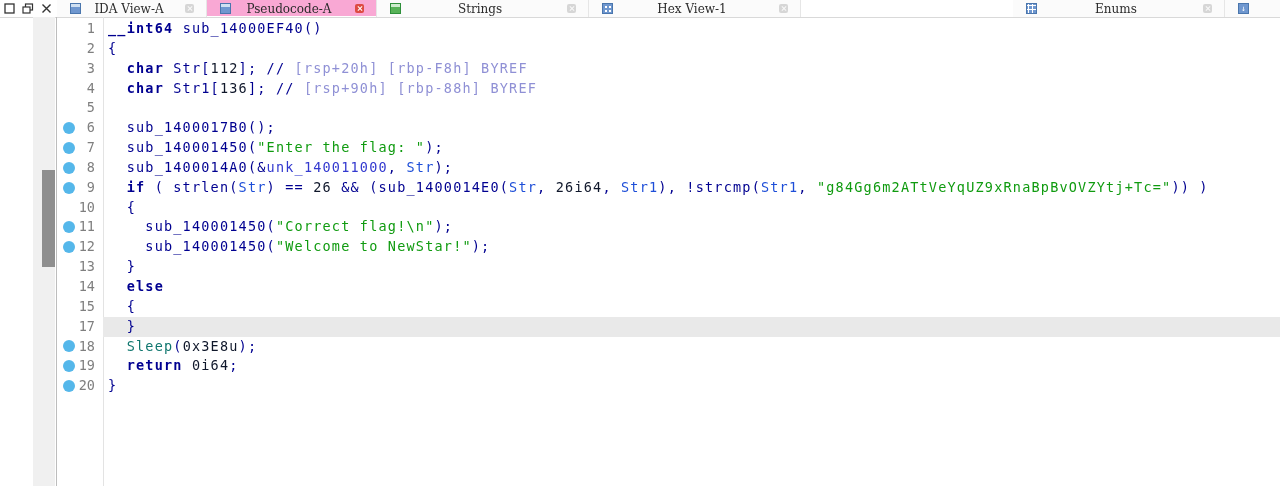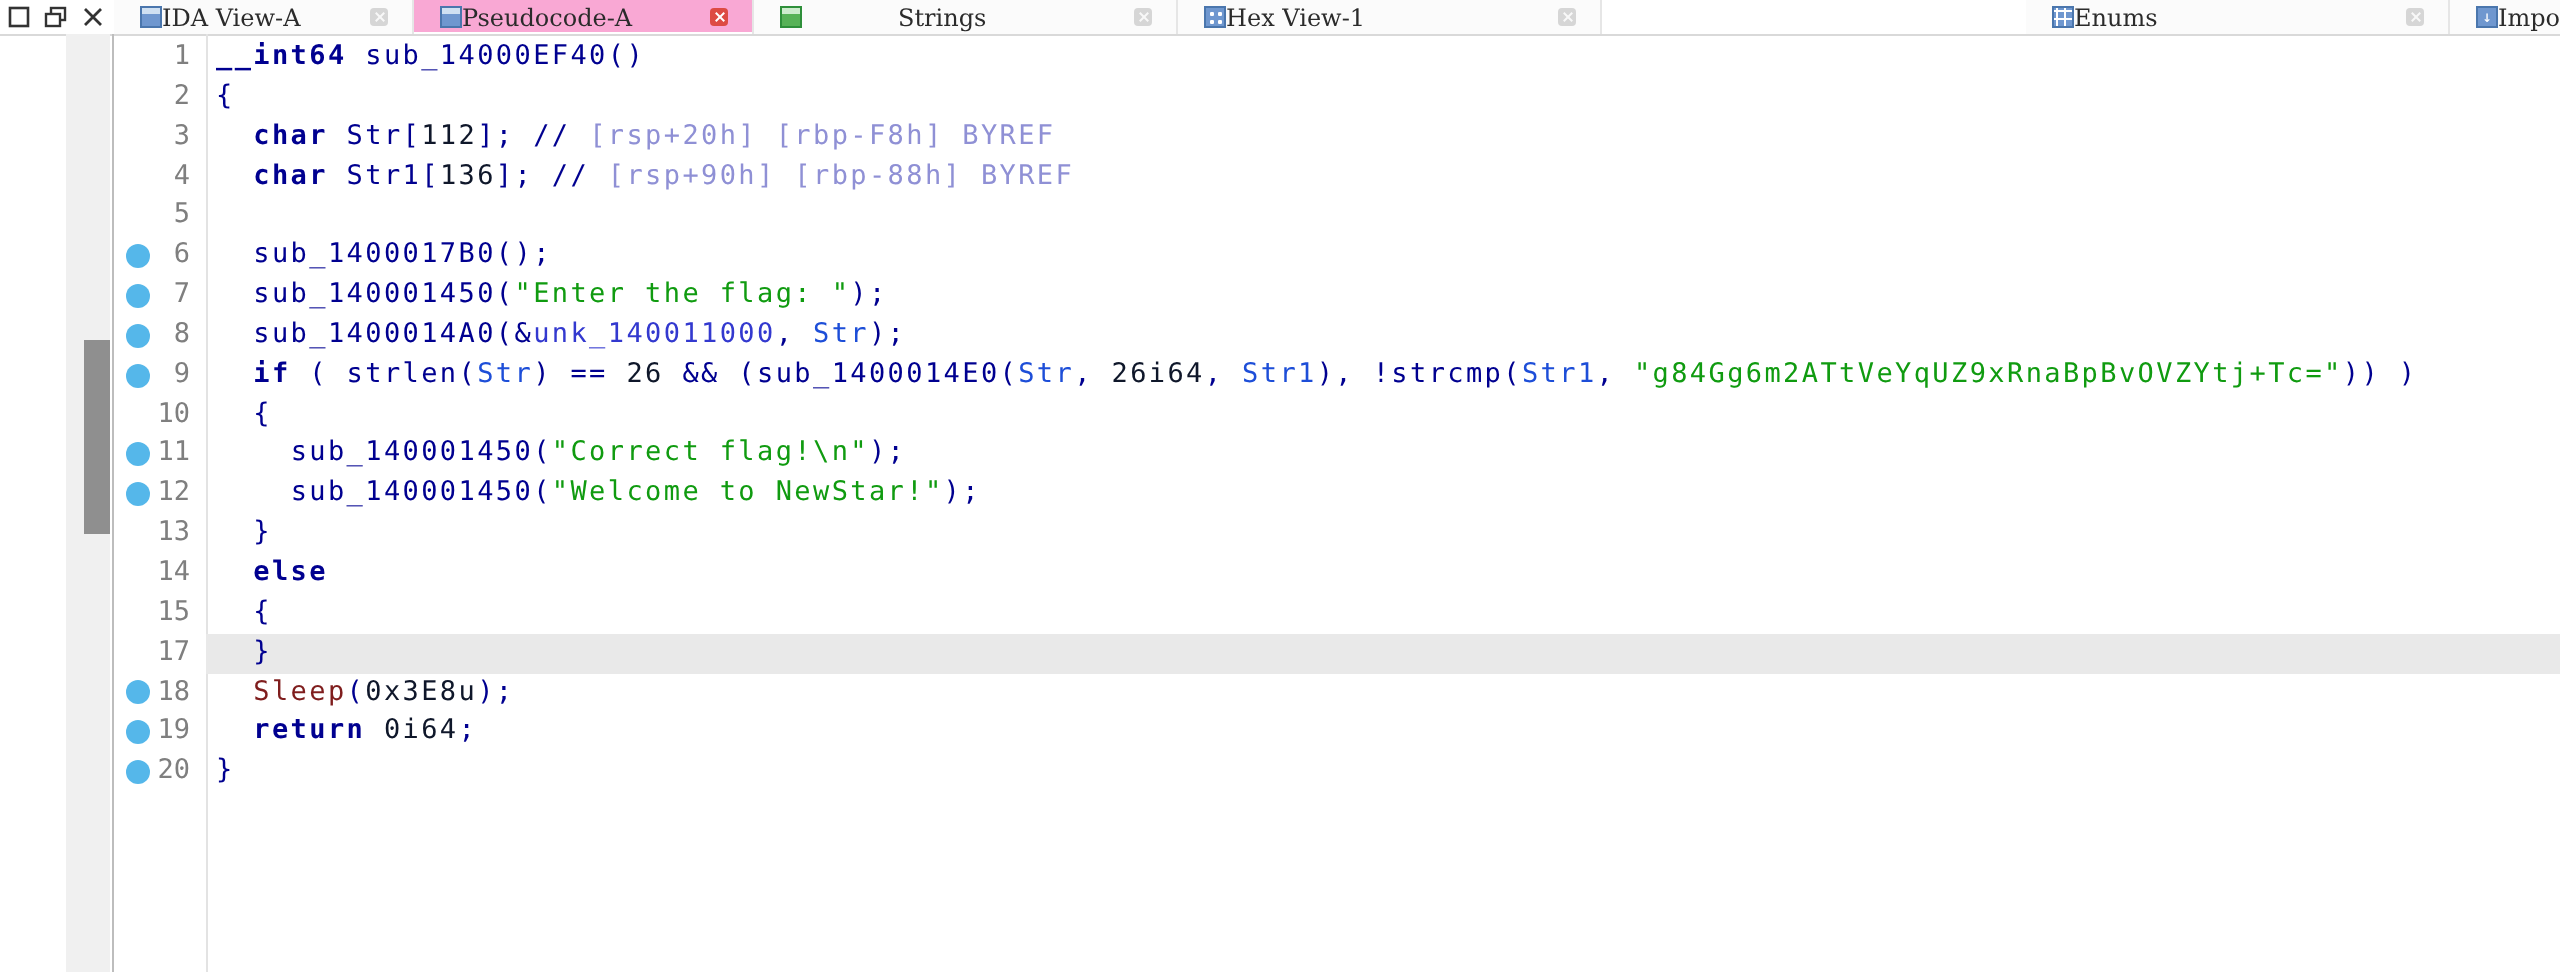--- a/index.html
+++ b/index.html
@@ -8,21 +8,21 @@
 
   
   .tabbar{position:absolute;left:0;top:0;width:1280px;height:17px;display:flex;
           background:#ffffff;border-bottom:1px solid #d9d9d9;overflow:hidden;white-space:nowrap}
   .win-controls{flex:0 0 57px;display:flex;align-items:center;gap:7px;padding-left:4px;box-sizing:border-box}
   .win-controls svg{display:block}
   .tab{position:relative;flex:0 0 auto;display:flex;align-items:center;height:17px;
        border-right:1px solid #e6e6e6;background:#fbfbfb;box-sizing:border-box;overflow:hidden;cursor:default}
   .tab.active{background:#f9a8d4}
   .tab.active::after{content:"";position:absolute;left:0;right:0;bottom:0;height:1px;background:#ffffff}
-  .tab-label{flex:1;text-align:left;font-family:"DejaVu Serif","Liberation Serif",serif;
+  .tab-label{flex:1;text-align:center;font-family:"DejaVu Serif","Liberation Serif",serif;
              font-size:12px;color:#2b2b2b;overflow:hidden}
   .ic{flex:0 0 auto;width:11px;height:11px;margin-left:13px;box-sizing:border-box;position:relative}
   .ic-ida-view,.ic-pseudocode{border:1px solid #4a76ad;background:linear-gradient(180deg,#cfe0f2 0 3px,#6f97cf 3px)}
   .ic-strings{border:1px solid #2e8f3a;background:linear-gradient(180deg,#cdeccd 0 3px,#57b257 3px)}
   .ic-hex{border:1px solid #4a76ad;background:#6f97cf;background-image:radial-gradient(#ffffff 1px,rgba(0,0,0,0) 1.2px);background-size:4px 4px;background-position:1px 1px}
   .ic-structures{border:1px solid #6f6f6f;background:#ffffff}
   .ic-structures::after{content:"A";position:absolute;left:0;right:0;top:-1px;text-align:center;
              font-family:"Liberation Sans",sans-serif;font-size:8px;font-weight:bold;color:#1c4587;line-height:11px}
   .ic-enums{border:1px solid #4a76ad;background:#6f97cf;
             background-image:linear-gradient(#ffffff 1px,rgba(0,0,0,0) 1px),linear-gradient(90deg,#ffffff 1px,rgba(0,0,0,0) 1px);
@@ -53,21 +53,21 @@
   .ln-code{flex:1;white-space:pre;padding-left:5px;line-height:19.85px;font-size:13.5px;letter-spacing:1.2px;color:#000090}
   .ln-code.cur{background:#e9e9e9}
   .sg-pl{color:#000090}
   .sg-kw{color:#000090;font-weight:bold}
   .sg-fn{color:#000090}
   .sg-str{color:#109b10}
   .sg-num{color:#0f172a}
   .sg-cmt{color:#8f90d5}
   .sg-var{color:#1d4ed8}
   .sg-dat{color:#3339cf}
-  .sg-api{color:#7f1d1d}
+  .sg-api{color:#0f766e}
 </style>
 </head>
 <body>
 
 <div class="tabbar">
   <div class="win-controls">
     <span>
         <svg width="11" height="11" viewBox="0 0 11 11">
           <rect x="1" y="1" width="9" height="9" fill="none" stroke="#333333" stroke-width="1.3"></rect>
         </svg>

